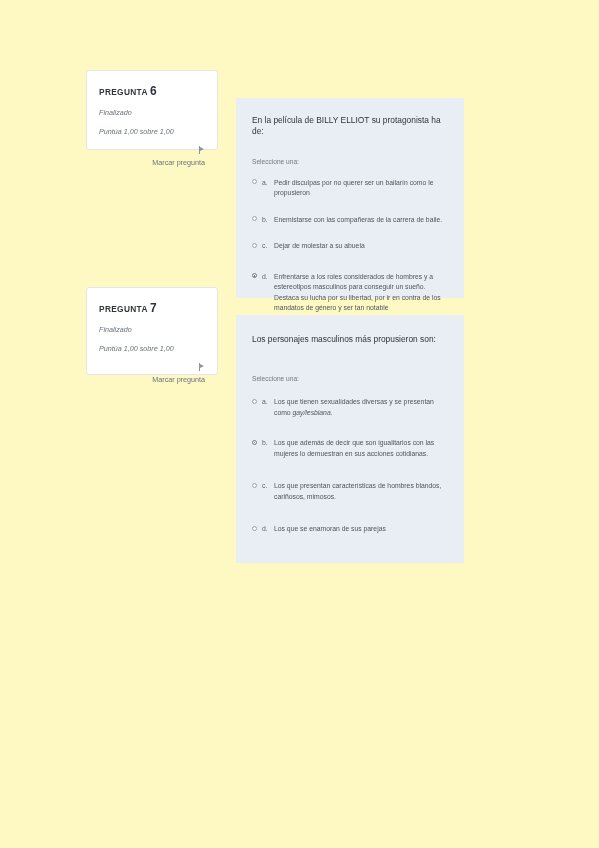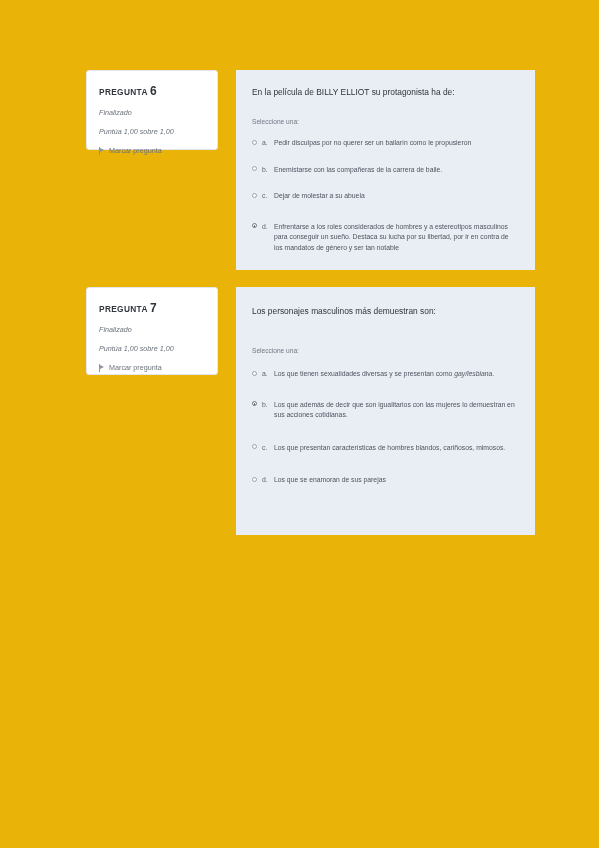--- a/index.html
+++ b/index.html
@@ -15,21 +15,21 @@
     color: #3d444c;
     overflow: hidden;
   }
 
   .page {
     position: absolute;
     left: 0;
     top: 0;
     width: 599px;
     height: 848px;
-    background: #eab308;
+    background: #fef9c3;
   }
 
   
   .question-block {
     position: absolute;
     left: 86px;
     width: 428px;
   }
 
   .q-info {
@@ -69,20 +69,21 @@
   }
   .q-info-line:last-child { margin-bottom: 0; }
 
   .q-flag {
     display: flex;
     align-items: flex-end;
     gap: 4px;
     font-size: 7.2px;
     color: #6b727c;
     cursor: pointer;
+    flex-direction: column;
   }
   .flag-icon {
     display: inline-block;
     width: 6px;
     height: 8px;
     position: relative;
     flex: 0 0 auto;
   }
   .flag-icon::before {
     content: "";
@@ -98,24 +99,25 @@
     width: 0; height: 0;
     border-left: 4px solid #8d949d;
     border-top: 2px solid transparent;
     border-bottom: 2px solid transparent;
   }
 
   
   .q-content {
     position: absolute;
     left: 150px;
-    width: 299px;
+    width: 228px;
     background: #e9edf4;
     box-sizing: border-box;
     padding: 17px 18px 20px 16px;
+    margin-top: 28px;
   }
 
   .q-stem {
     font-size: 8.4px;
     color: #2f353d;
     line-height: 1.35;
     margin: 0 0 20px 0;
   }
 
   .q-prompt {
@@ -240,21 +242,21 @@
       </div>
       <div class="q-info-line">Finalizado</div>
       <div class="q-info-line">Puntúa 1,00 sobre 1,00</div>
       <div class="q-flag">
         <span class="flag-icon"></span>
         <span>Marcar pregunta</span>
       </div>
     </div>
 
     <div class="q-content" style="height:248px; padding-top:19px;">
-      <p class="q-stem" style="margin-bottom:30px;">Los personajes masculinos más demuestran son:</p>
+      <p class="q-stem" style="margin-bottom:30px;">Los personajes masculinos más propusieron son:</p>
       <p class="q-prompt" style="margin-bottom:14px;">Seleccione una:</p>
 
       <ul class="answers">
         <li class="answer" style="margin-bottom:20px;">
           <span class="radio"></span>
           <span class="ans-letter">a.</span>
           <span class="ans-text"><span>Los que tienen sexualidades diversas y se presentan como </span><span class="it">gay/lesbiana.</span></span>
         </li>
         <li class="answer" style="margin-bottom:22px;">
           <span class="radio checked"></span>

